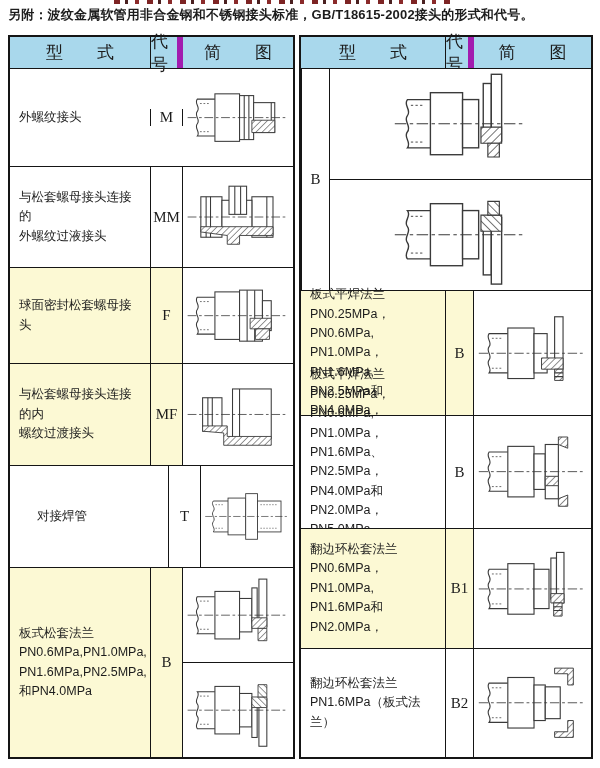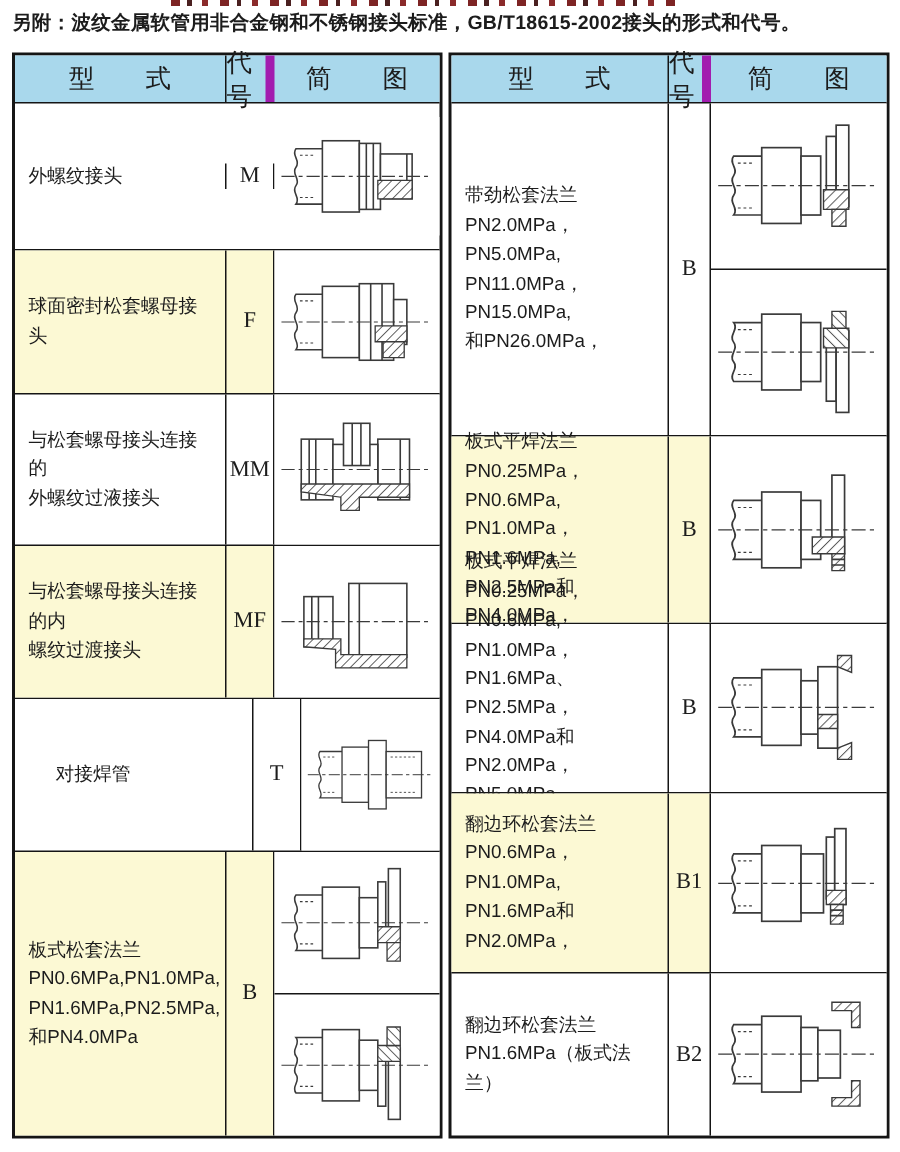--- a/index.html
+++ b/index.html
@@ -78,58 +78,58 @@
                   <rect x="62" y="20" width="16" height="50" fill="#fff" stroke="#3a3a3a" stroke-width="1.2"></rect>
                   <path d="M67.3 20 V70 M72.6 20 V70" stroke="#3a3a3a" stroke-width="1.2" fill="none"></path>
                   <rect x="78" y="28" width="24" height="34" fill="#fff" stroke="#3a3a3a" stroke-width="1.2"></rect>
                   <path d="M98 28 V62" stroke="#3a3a3a" stroke-width="1.2" fill="none"></path>
                   <polygon points="76,48 102,48 102,62 76,62" fill="url(#hp)" stroke="#3a3a3a" stroke-width="1"></polygon>
                   <path d="M3 45 H117" stroke="#3a3a3a" stroke-width="0.9" stroke-dasharray="10 3 3 3" fill="none"></path>
                 </svg>
               </div>
             </div>
           </div>
-          <div class="row" style="height: 96px;">
-            <div class="type-cell hl">
-              <div class="type-text">球面密封松套螺母接头</div>
-            </div>
-            <div class="code-cell hl">F</div>
-            <div class="diagram-cell">
-              <div class="diagram">
-                <svg viewBox="0 0 120 90" preserveAspectRatio="xMidYMid meet">
-                  <path d="M34 24 H14 C10 29 18 33 14 38 C10 43 18 47 14 52 C10 57 18 61 14 66 H34" stroke="#3a3a3a" stroke-width="1.2" fill="none"></path>
-                  <path d="M17 29 h11 M17 61 h11" stroke="#3a3a3a" stroke-width="0.8" stroke-dasharray="2 2" fill="none"></path>
-                  <rect x="34" y="18" width="28" height="54" fill="#fff" stroke="#3a3a3a" stroke-width="1.2"></rect>
-                  <rect x="62" y="16" width="26" height="58" fill="#fff" stroke="#3a3a3a" stroke-width="1.2"></rect>
-                  <path d="M70.6 16 V74 M79.2 16 V74" stroke="#3a3a3a" stroke-width="1.2" fill="none"></path>
-                  <rect x="88" y="28" width="10" height="34" fill="#fff" stroke="#3a3a3a" stroke-width="1.2"></rect>
-                  <polygon points="74,48 98,48 98,60 74,60" fill="url(#hp)" stroke="#3a3a3a" stroke-width="1"></polygon>
-                  <polygon points="80,60 96,60 96,72 80,72" fill="url(#hp)" stroke="#3a3a3a" stroke-width="1"></polygon>
-                  <path d="M3 45 H117" stroke="#3a3a3a" stroke-width="0.9" stroke-dasharray="10 3 3 3" fill="none"></path>
-                </svg>
-              </div>
-            </div>
-          </div>
           <div class="row" style="height: 101px;">
             <div class="type-cell">
               <div class="type-text">与松套螺母接头连接的
 外螺纹过液接头</div>
             </div>
             <div class="code-cell">MM</div>
             <div class="diagram-cell">
               <div class="diagram">
                 <svg viewBox="0 0 120 90" preserveAspectRatio="xMidYMid meet">
                   <rect x="18" y="22" width="24" height="46" fill="#fff" stroke="#3a3a3a" stroke-width="1.2"></rect>
                   <path d="M24 22 V68 M29 22 V68" stroke="#3a3a3a" stroke-width="1.2" fill="none"></path>
                   <rect x="76" y="22" width="24" height="46" fill="#fff" stroke="#3a3a3a" stroke-width="1.2"></rect>
                   <path d="M93 22 V68" stroke="#3a3a3a" stroke-width="1.2" fill="none"></path>
                   <rect x="42" y="26" width="34" height="38" fill="#fff" stroke="#3a3a3a" stroke-width="1.2"></rect>
                   <rect x="50" y="10" width="20" height="32" fill="#fff" stroke="#3a3a3a" stroke-width="1.2"></rect>
                   <path d="M56.6 10 V42 M63.2 10 V42" stroke="#3a3a3a" stroke-width="1.2" fill="none"></path>
                   <polygon points="18,56 100,56 100,66 62,66 62,76 48,76 48,66 18,62" fill="url(#hp)" stroke="#3a3a3a" stroke-width="1"></polygon>
+                  <path d="M3 45 H117" stroke="#3a3a3a" stroke-width="0.9" stroke-dasharray="10 3 3 3" fill="none"></path>
+                </svg>
+              </div>
+            </div>
+          </div>
+          <div class="row" style="height: 96px;">
+            <div class="type-cell hl">
+              <div class="type-text">球面密封松套螺母接头</div>
+            </div>
+            <div class="code-cell hl">F</div>
+            <div class="diagram-cell">
+              <div class="diagram">
+                <svg viewBox="0 0 120 90" preserveAspectRatio="xMidYMid meet">
+                  <path d="M34 24 H14 C10 29 18 33 14 38 C10 43 18 47 14 52 C10 57 18 61 14 66 H34" stroke="#3a3a3a" stroke-width="1.2" fill="none"></path>
+                  <path d="M17 29 h11 M17 61 h11" stroke="#3a3a3a" stroke-width="0.8" stroke-dasharray="2 2" fill="none"></path>
+                  <rect x="34" y="18" width="28" height="54" fill="#fff" stroke="#3a3a3a" stroke-width="1.2"></rect>
+                  <rect x="62" y="16" width="26" height="58" fill="#fff" stroke="#3a3a3a" stroke-width="1.2"></rect>
+                  <path d="M70.6 16 V74 M79.2 16 V74" stroke="#3a3a3a" stroke-width="1.2" fill="none"></path>
+                  <rect x="88" y="28" width="10" height="34" fill="#fff" stroke="#3a3a3a" stroke-width="1.2"></rect>
+                  <polygon points="74,48 98,48 98,60 74,60" fill="url(#hp)" stroke="#3a3a3a" stroke-width="1"></polygon>
+                  <polygon points="80,60 96,60 96,72 80,72" fill="url(#hp)" stroke="#3a3a3a" stroke-width="1"></polygon>
                   <path d="M3 45 H117" stroke="#3a3a3a" stroke-width="0.9" stroke-dasharray="10 3 3 3" fill="none"></path>
                 </svg>
               </div>
             </div>
           </div>
           <div class="row" style="height: 102px;">
             <div class="type-cell hl">
               <div class="type-text">与松套螺母接头连接的内
 螺纹过渡接头</div>
             </div>
@@ -209,26 +209,20 @@
     </div>
 
     <div class="tbl right">
       <div class="header">
         <div class="hcell h-type">型　　式</div>
         <div class="hcell h-code">代号</div>
         <div class="hcell h-diagram">简　　图</div>
       </div>
       <div id="right-body">
           <div class="row" style="height: 222px;">
-            <div class="type-cell">
-              <div class="type-text">带劲松套法兰
-PN2.0MPa，PN5.0MPa,
-PN11.0MPa，PN15.0MPa,
-和PN26.0MPa，</div>
-            </div>
             <div class="code-cell">B</div>
             <div class="diagram-cell">
               <div class="diagram">
                 <svg viewBox="0 0 120 90" preserveAspectRatio="xMidYMid meet">
                   <path d="M34 24 H14 C10 29 18 33 14 38 C10 43 18 47 14 52 C10 57 18 61 14 66 H34" stroke="#3a3a3a" stroke-width="1.2" fill="none"></path>
                   <path d="M17 29 h11 M17 61 h11" stroke="#3a3a3a" stroke-width="0.8" stroke-dasharray="2 2" fill="none"></path>
                   <rect x="34" y="18" width="28" height="54" fill="#fff" stroke="#3a3a3a" stroke-width="1.2"></rect>
                   <rect x="62" y="24" width="14" height="42" fill="#fff" stroke="#3a3a3a" stroke-width="1.2"></rect>
                   <rect x="80" y="10" width="7" height="46" fill="#fff" stroke="#3a3a3a" stroke-width="1.2"></rect>
                   <rect x="87" y="2" width="9" height="58" fill="#fff" stroke="#3a3a3a" stroke-width="1.2"></rect>

